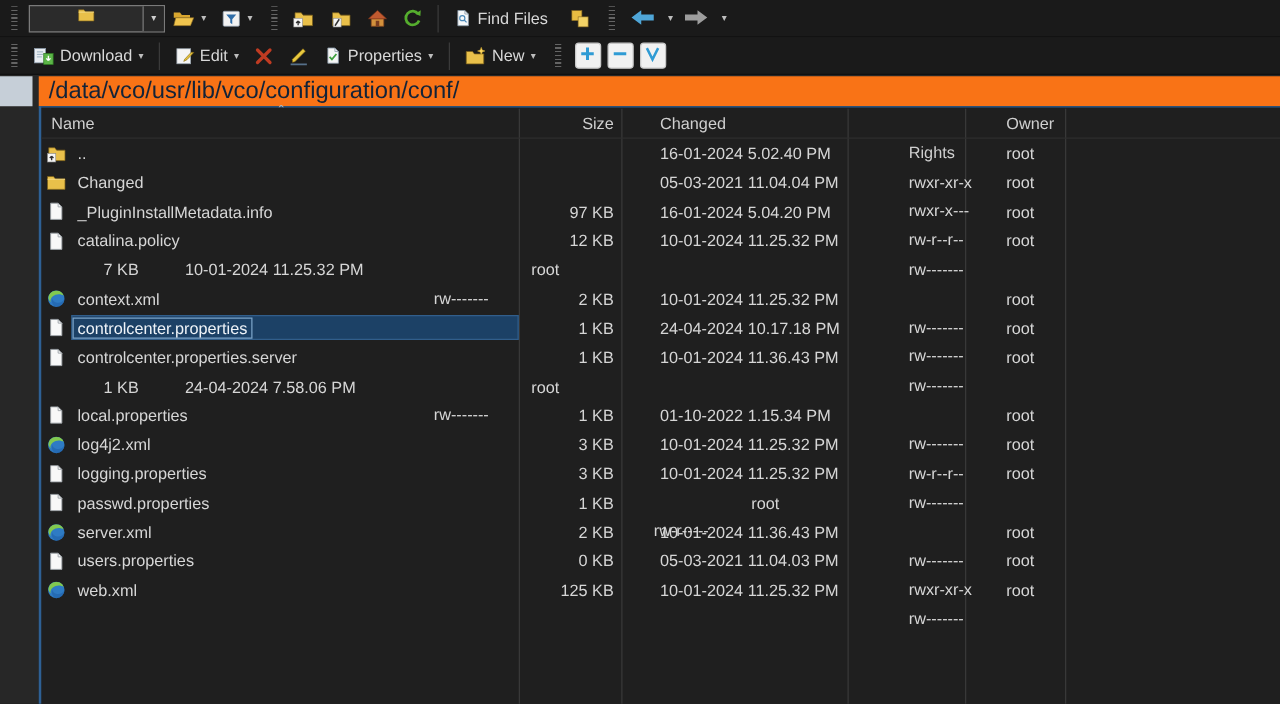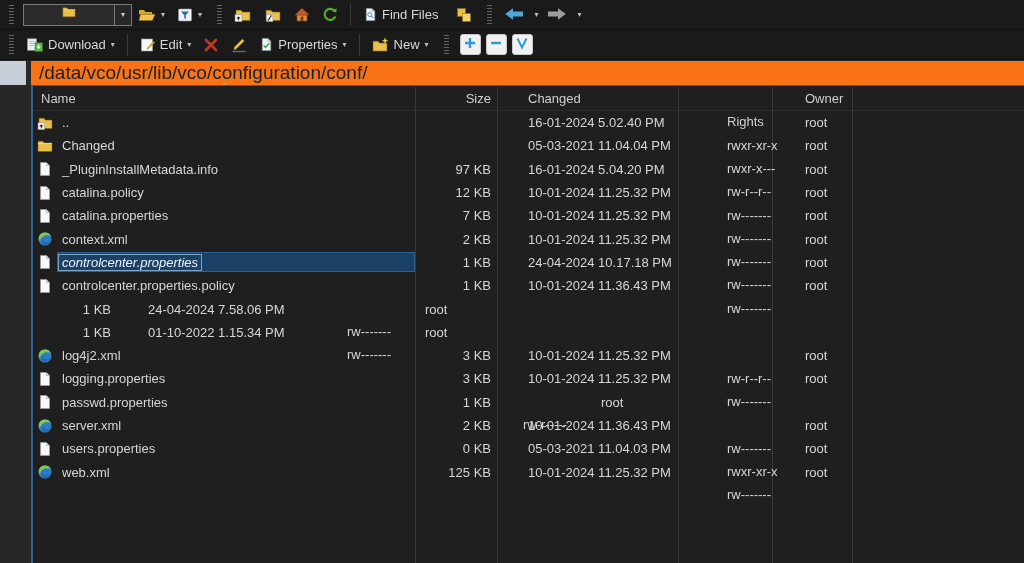--- a/index.html
+++ b/index.html
@@ -52,21 +52,21 @@
   .c-owner   { width:80px;  padding-left:10px; }
   .sort-caret { position:absolute; left:188px; top:-5px; font-size:12px; color:#b5b5b5; }
   .rows { position:absolute; top:24px; left:2px; right:0; }
   .frow { display:flex; align-items:center; height:23.3px; color:#d6d6d6; }
   .frow .c-name { padding-left:2px; }
   .icon16 { width:16px; height:16px; flex:0 0 16px; margin-right:4px; }
   .icon16 svg { display:block; }
   .namewrap { flex:1; height:20px; display:flex; align-items:center; border:1px solid transparent; }
   .nametext { padding:0 3px; border:1px solid transparent; }
   .frow.selected .namewrap { background:#1c4166; border-color:#315e8b; }
-  .frow.selected .nametext { border-color:#7aa3c8; color:#eef3f8;font-style:italic; }
+  .frow.selected .nametext { border-color:#7aa3c8; color:#eef3f8; }
 </style>
 </head>
 <body>
 
 <div class="tbar" id="tbar1">
   <div class="grip"></div>
 
   <div class="combo">
     <div class="combo-body">
       <span class="icon18" style="width:14px">
@@ -369,31 +369,20 @@
             <span class="namewrap">
               <span class="nametext">catalina.policy</span>
             </span>
           </div>
           <div class="cell c-size">12 KB</div>
           <div class="cell c-changed">10-01-2024 11.25.32 PM</div>
           <div class="cell c-rights">rw-------</div>
           <div class="cell c-owner">root</div>
         </div>
         <div class="frow">
-          <div class="cell c-name">
-            <span class="icon16">
-              <svg viewBox="0 0 16 16" width="16" height="16">
-                <path d="M3.5 1.5h6l3 3v10h-9z" fill="#f8f8f8" stroke="#9aa0a6" stroke-width=".7"></path>
-                <path d="M9.5 1.5v3h3" fill="none" stroke="#9aa0a6" stroke-width=".7"></path>
-              </svg>
-            </span>
-            <span class="namewrap">
-              <span class="nametext">catalina.properties</span>
-            </span>
-          </div>
           <div class="cell c-size">7 KB</div>
           <div class="cell c-changed">10-01-2024 11.25.32 PM</div>
           <div class="cell c-rights">rw-------</div>
           <div class="cell c-owner">root</div>
         </div>
         <div class="frow">
           <div class="cell c-name">
             <span class="icon16">
               <svg viewBox="0 0 16 16" width="16" height="16">
                 <circle cx="8" cy="8" r="6.6" fill="#2e7bc4"></circle>
@@ -429,35 +418,46 @@
         </div>
         <div class="frow">
           <div class="cell c-name">
             <span class="icon16">
               <svg viewBox="0 0 16 16" width="16" height="16">
                 <path d="M3.5 1.5h6l3 3v10h-9z" fill="#f8f8f8" stroke="#9aa0a6" stroke-width=".7"></path>
                 <path d="M9.5 1.5v3h3" fill="none" stroke="#9aa0a6" stroke-width=".7"></path>
               </svg>
             </span>
             <span class="namewrap">
-              <span class="nametext">controlcenter.properties.policy</span>
+              <span class="nametext">controlcenter.properties.server</span>
             </span>
           </div>
           <div class="cell c-size">1 KB</div>
           <div class="cell c-changed">10-01-2024 11.36.43 PM</div>
           <div class="cell c-rights">rw-------</div>
           <div class="cell c-owner">root</div>
         </div>
         <div class="frow">
           <div class="cell c-size">1 KB</div>
           <div class="cell c-changed">24-04-2024 7.58.06 PM</div>
           <div class="cell c-rights">rw-------</div>
           <div class="cell c-owner">root</div>
         </div>
         <div class="frow">
+          <div class="cell c-name">
+            <span class="icon16">
+              <svg viewBox="0 0 16 16" width="16" height="16">
+                <path d="M3.5 1.5h6l3 3v10h-9z" fill="#f8f8f8" stroke="#9aa0a6" stroke-width=".7"></path>
+                <path d="M9.5 1.5v3h3" fill="none" stroke="#9aa0a6" stroke-width=".7"></path>
+              </svg>
+            </span>
+            <span class="namewrap">
+              <span class="nametext">local.properties</span>
+            </span>
+          </div>
           <div class="cell c-size">1 KB</div>
           <div class="cell c-changed">01-10-2022 1.15.34 PM</div>
           <div class="cell c-rights">rw-------</div>
           <div class="cell c-owner">root</div>
         </div>
         <div class="frow">
           <div class="cell c-name">
             <span class="icon16">
               <svg viewBox="0 0 16 16" width="16" height="16">
                 <circle cx="8" cy="8" r="6.6" fill="#2e7bc4"></circle>

